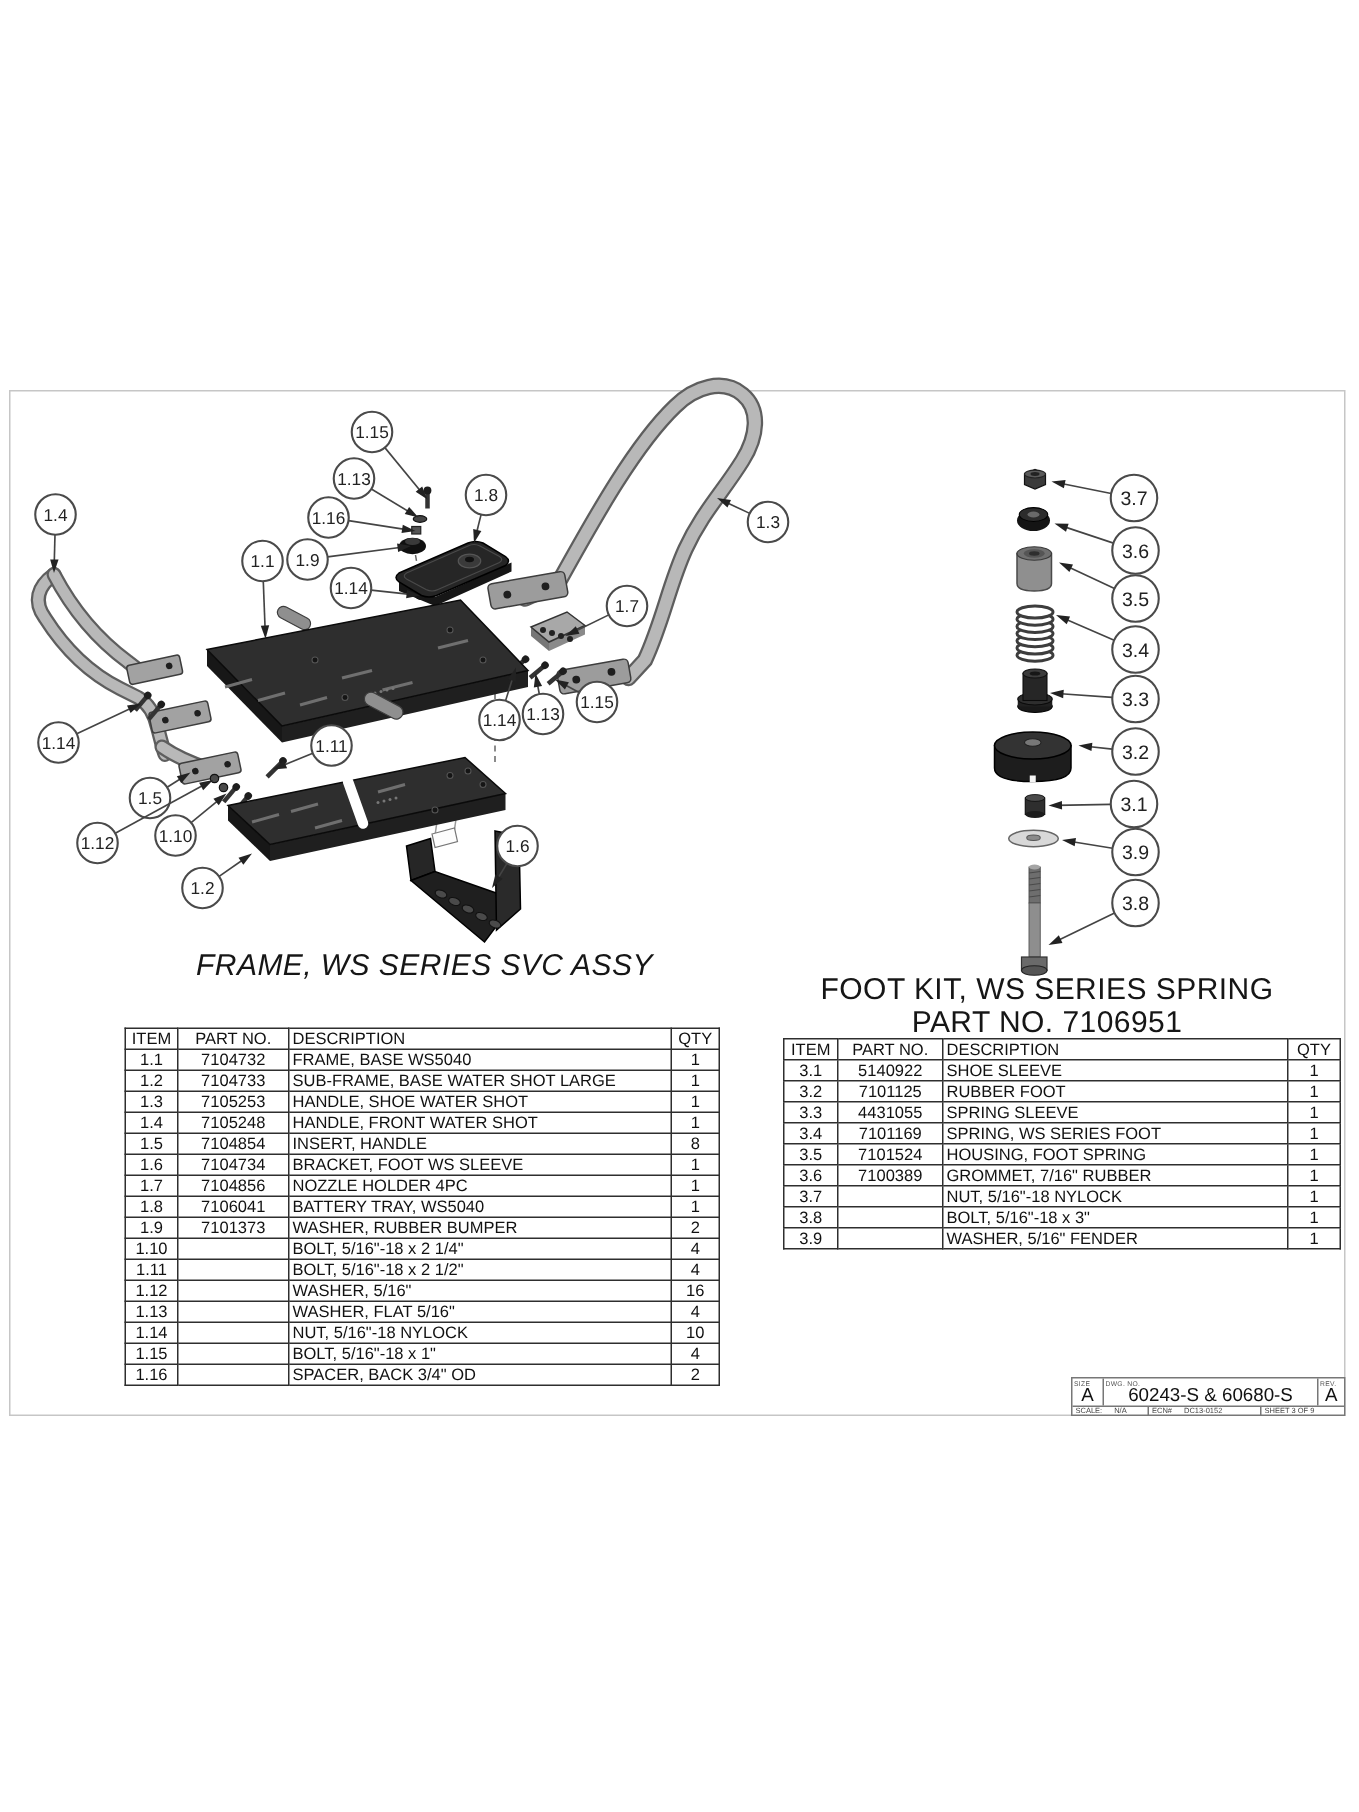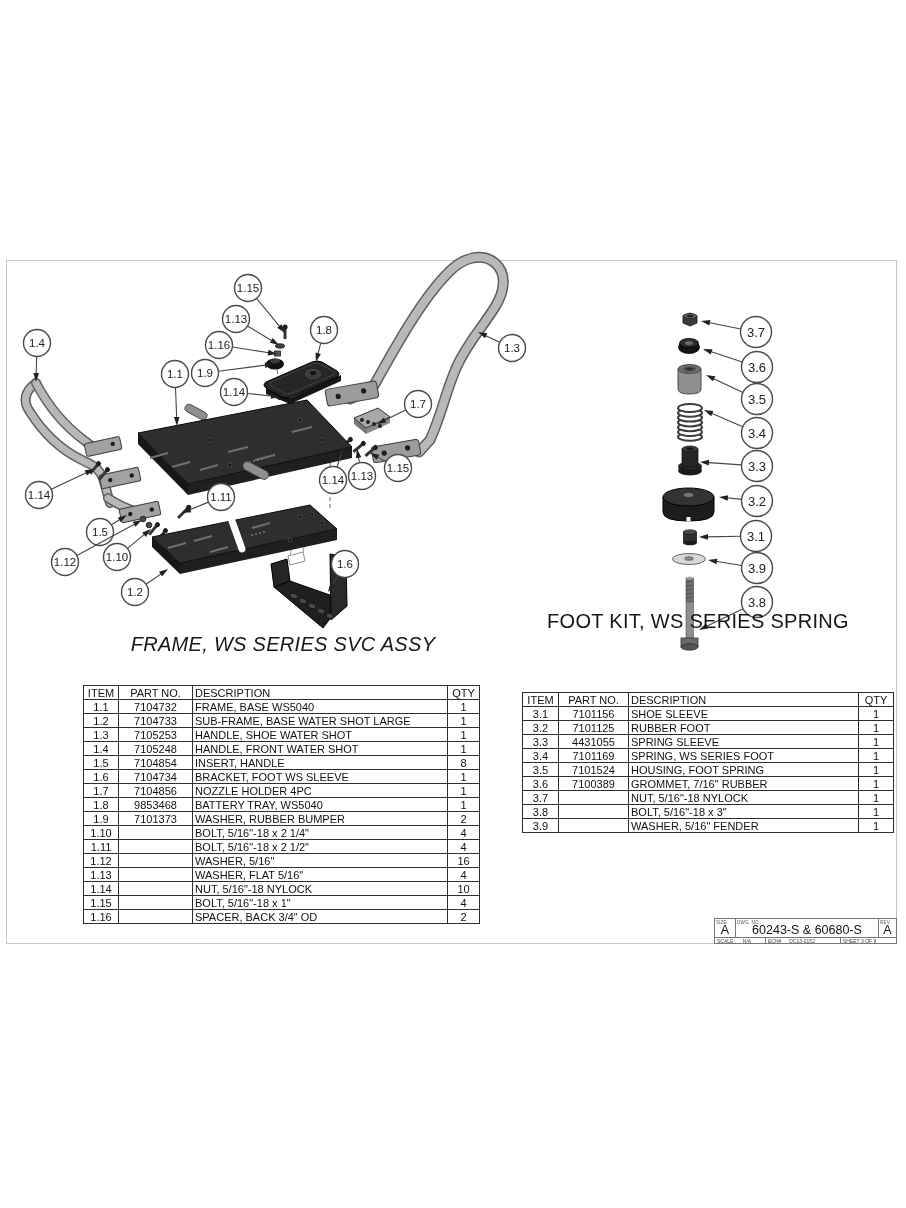--- a/index.html
+++ b/index.html
@@ -10,21 +10,21 @@
     color:#1c1c1c;
   }
   .frame-border{
     position:absolute;left:6px;top:260px;width:889px;height:682px;
     border:1px solid var(--frame-border,#c6c6c6);
   }
   svg.drawing{position:absolute;left:0;top:0;}
   svg text{font-family:"Liberation Sans",sans-serif;fill:#222;}
   .assembly-title{position:absolute;text-align:center;font-size:20px;line-height:22px;letter-spacing:.3px;color:#161616;}
   .title-left{left:93px;top:633px;width:380px;font-style:italic;}
-  .title-right{left:512px;top:610px;width:372px;}
+  .title-right{left:512px;top:649px;width:372px;}
   table.parts{
     position:absolute;border-collapse:collapse;table-layout:fixed;
     font-size:11px;color:#111;border:1.5px solid #222;background:#fff;
   }
   table.parts th,table.parts td{
     border:1px solid #2e2e2e;height:13px;line-height:12px;
     padding:0 2px;white-space:nowrap;overflow:hidden;font-weight:normal;
   }
   table.parts th{text-align:center;}
   .tbl-left{left:83px;top:685px;width:376px;}
@@ -441,20 +441,21 @@
         <text x="757" y="606.68" text-anchor="middle" font-size="13">3.8</text>
       </g>
   </g>
 </svg>
 
 <div class="assembly-title title-left">
   <div>FRAME, WS SERIES SVC ASSY</div>
 </div>
 <div class="assembly-title title-right">
   <div>FOOT KIT, WS SERIES SPRING</div>
+  <div>PART NO. 7106951</div>
 </div>
 
 <table class="parts tbl-left">
     <thead>
       <tr>
         <th class="c0">ITEM</th>
         <th class="c1">PART NO.</th>
         <th class="c2">DESCRIPTION</th>
         <th class="c3">QTY</th>
       </tr>
@@ -497,21 +498,21 @@
         <td class="c3">1</td>
       </tr>
       <tr>
         <td class="c0">1.7</td>
         <td class="c1">7104856</td>
         <td class="c2">NOZZLE HOLDER 4PC</td>
         <td class="c3">1</td>
       </tr>
       <tr>
         <td class="c0">1.8</td>
-        <td class="c1">9853468</td>
+        <td class="c1">7106041</td>
         <td class="c2">BATTERY TRAY, WS5040</td>
         <td class="c3">1</td>
       </tr>
       <tr>
         <td class="c0">1.9</td>
         <td class="c1">7101373</td>
         <td class="c2">WASHER, RUBBER BUMPER</td>
         <td class="c3">2</td>
       </tr>
       <tr>
@@ -563,21 +564,21 @@
       <tr>
         <th class="c0">ITEM</th>
         <th class="c1">PART NO.</th>
         <th class="c2">DESCRIPTION</th>
         <th class="c3">QTY</th>
       </tr>
     </thead>
     <tbody>
       <tr>
         <td class="c0">3.1</td>
-        <td class="c1">7101156</td>
+        <td class="c1">5140922</td>
         <td class="c2">SHOE SLEEVE</td>
         <td class="c3">1</td>
       </tr>
       <tr>
         <td class="c0">3.2</td>
         <td class="c1">7101125</td>
         <td class="c2">RUBBER FOOT</td>
         <td class="c3">1</td>
       </tr>
       <tr>

